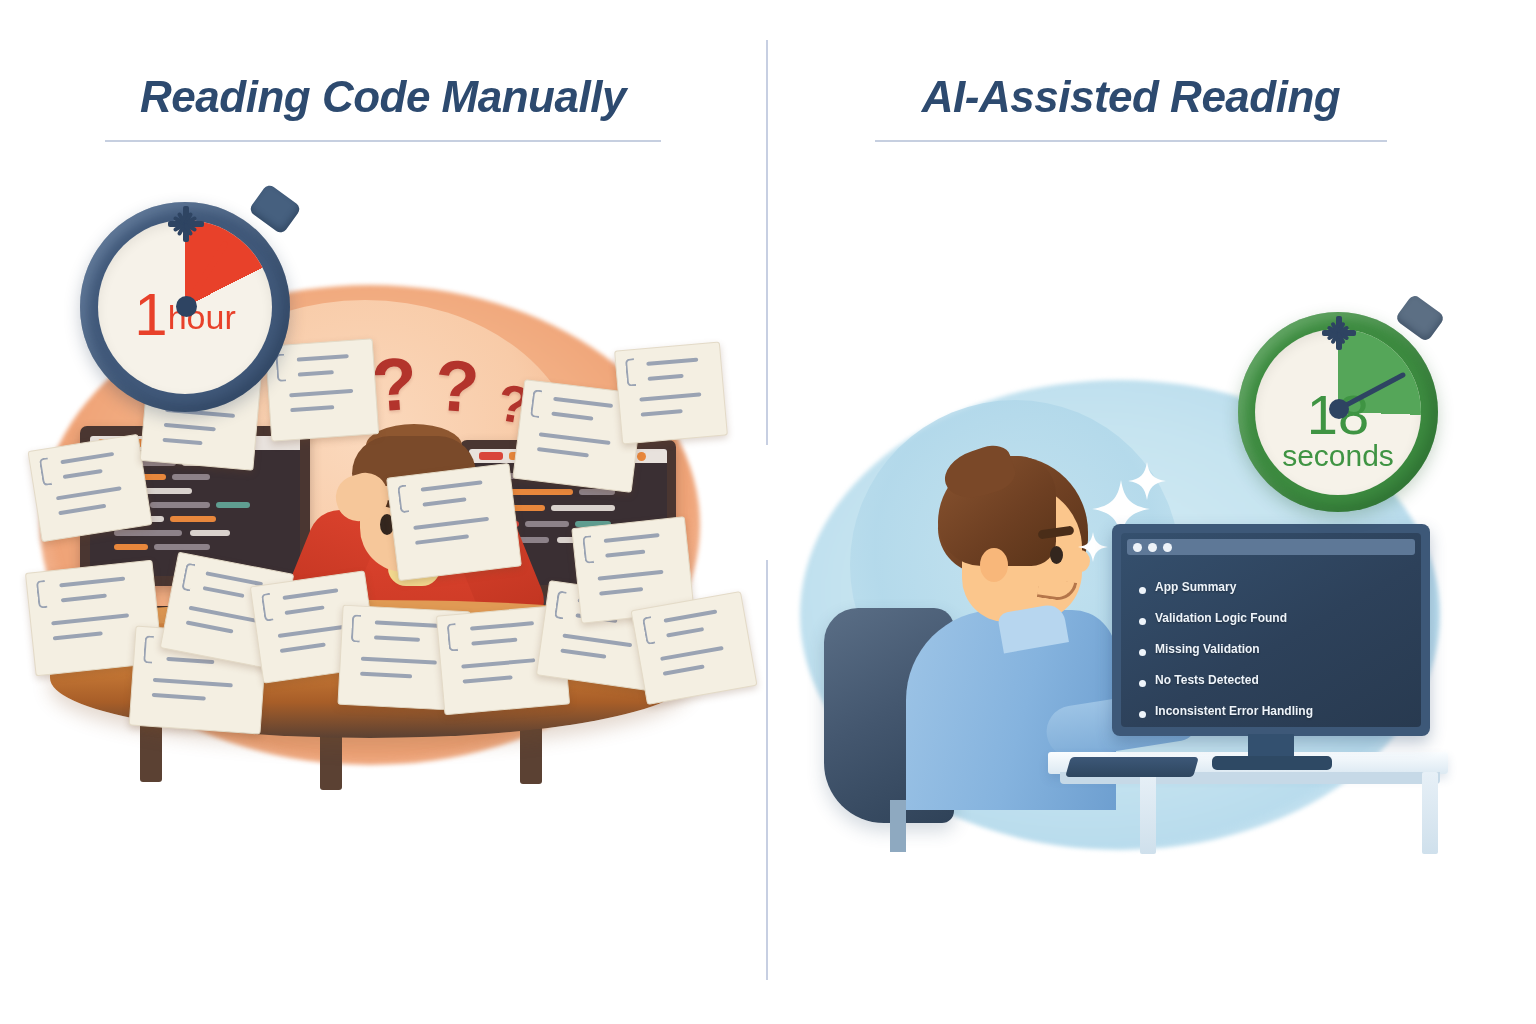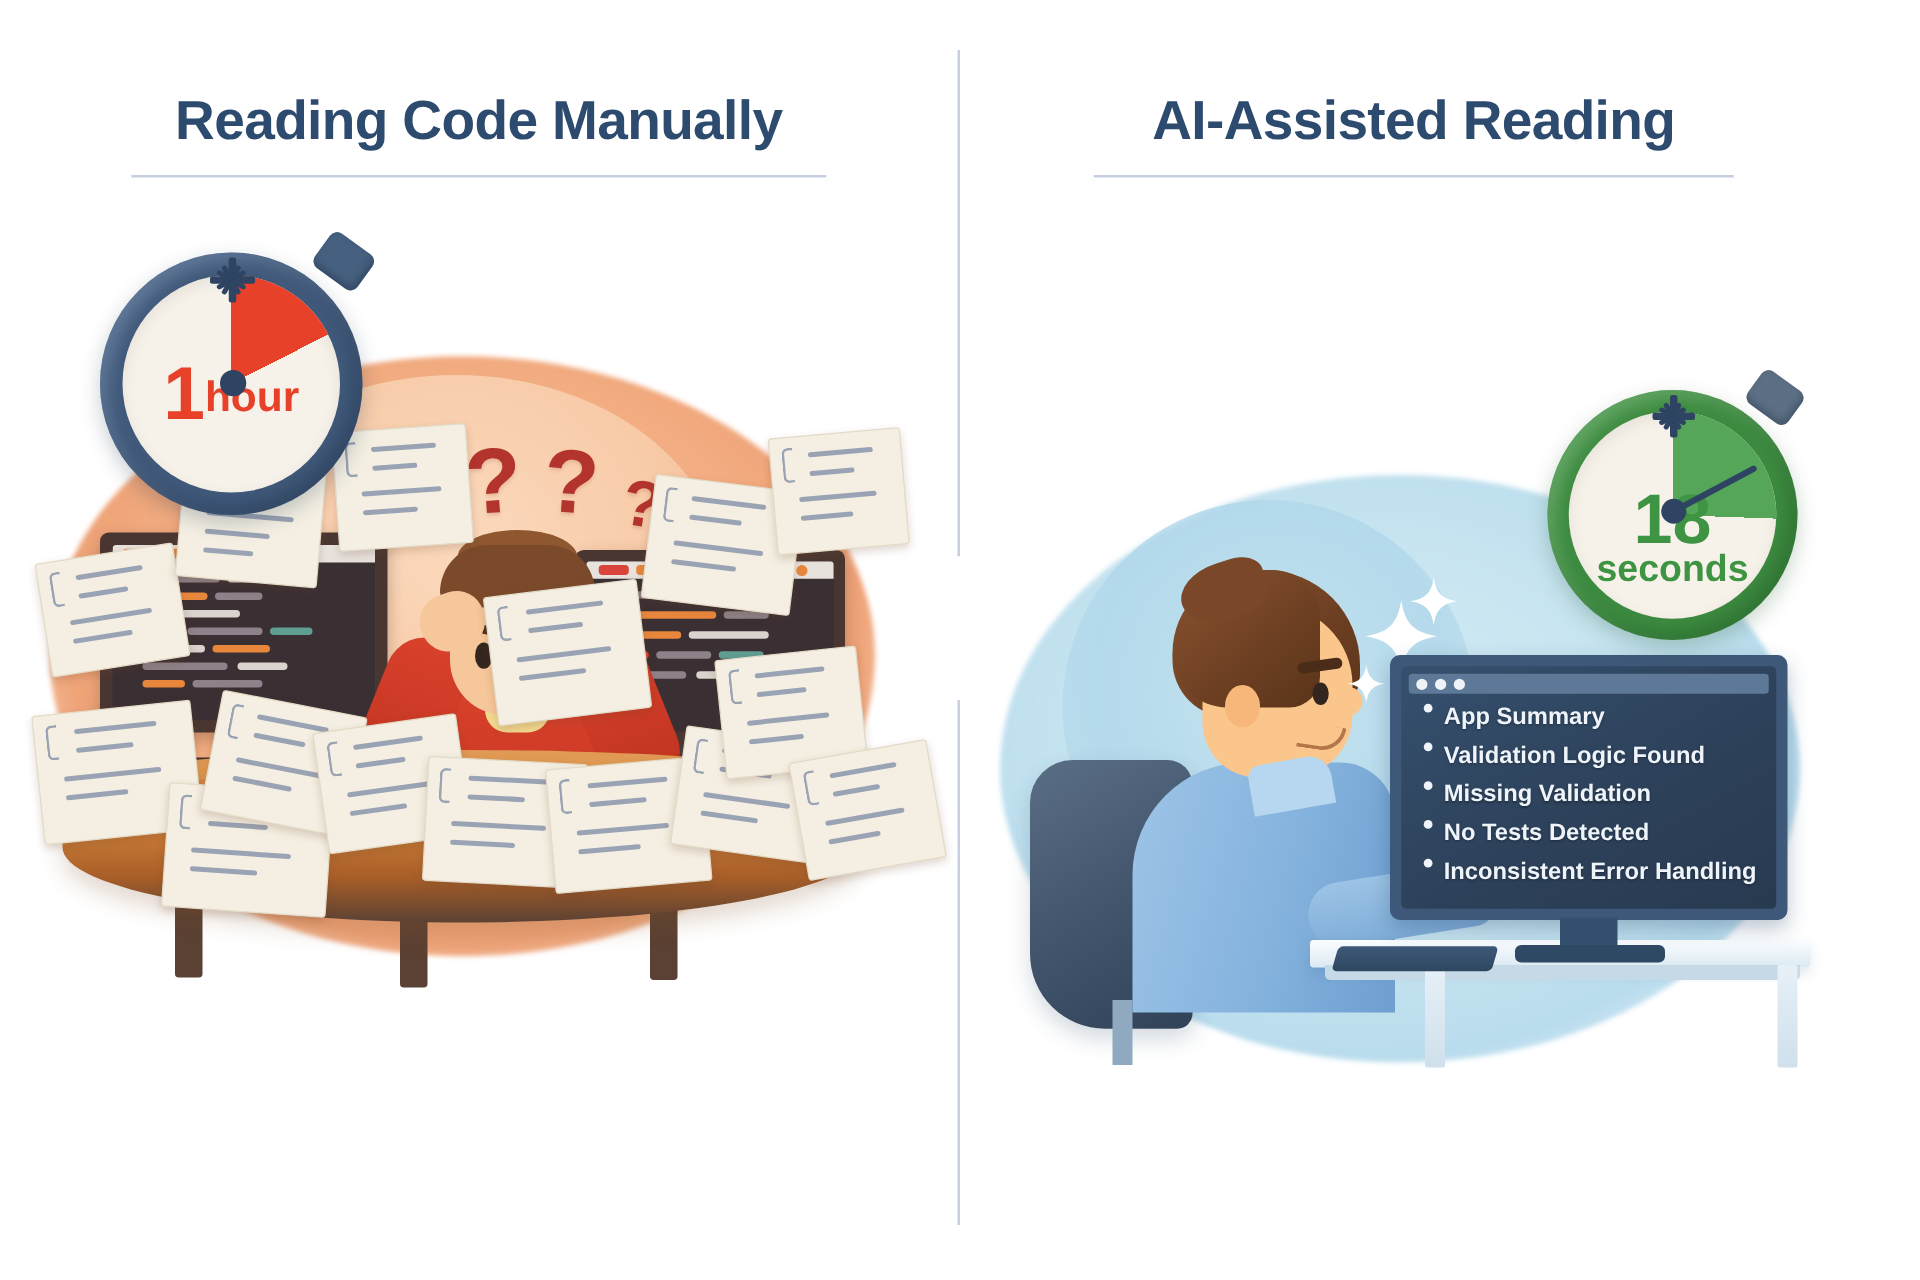--- a/index.html
+++ b/index.html
@@ -13,20 +13,21 @@
 
   
   .panel-title {
     position: absolute;
     text-align: center;
     font-weight: bold;
     font-size: 44px;
     letter-spacing: -0.5px;
     color: #2d4a6f;
     white-space: nowrap;
+    font-style: italic;
   }
   #title-left  { left: 105px; top: 72px; width: 556px; }
   #title-right { left: 875px; top: 72px; width: 512px; }
 
   .title-rule {
     position: absolute; height: 2px;
     background: #c6cfe0;
   }
   #rule-left  { left: 105px; top: 140px; width: 556px; }
   #rule-right { left: 875px; top: 140px; width: 512px; }
@@ -72,21 +73,21 @@
 
   
   .stopwatch { position: absolute; }
   .sw-body { position: absolute; border-radius: 50%; }
   .sw-face { position: absolute; border-radius: 50%; background: #f6f2e9;
              box-shadow: inset 0 4px 12px rgba(0,0,0,.07); }
   .sw-crown { position: absolute; border-radius: 7px; }
   .sw-tick { position: absolute; background: #2e4462; border-radius: 2px; transform-origin: 50% 0%; }
   .sw-hand { position: absolute; transform-origin: 0% 50%; border-radius: 3px; }
   .sw-pivot { position: absolute; border-radius: 50%; background: #2e4462; }
-  .sw-label { position: absolute; text-align: center; line-height: .9; font-weight: bold; }
+  .sw-label { position: absolute; text-align: center; line-height: .9; font-weight: normal; }
   .sw-wedge { position: absolute; border-radius: 50%; }
 
   
   #stopwatch-left { left: 72px; top: 190px; width: 250px; height: 225px; }
   #sw-l-body { left: 8px; top: 12px; width: 210px; height: 210px; background: #41597a;
                box-shadow: 0 6px 16px rgba(30,50,80,.25), inset -6px -6px 14px rgba(20,36,60,.35), inset 6px 6px 12px rgba(150,175,205,.4); }
   #sw-l-face { left: 26px; top: 30px; width: 174px; height: 174px; }
   #sw-l-crown { left: 182px; top: 2px; width: 42px; height: 34px; background: #46607f; transform: rotate(36deg);
                 box-shadow: inset -3px -3px 6px rgba(20,36,60,.35); }
   #sw-l-wedge {
@@ -300,22 +301,22 @@
   }
   .aim-titlebar {
     position: absolute; left: 6px; top: 6px; width: 288px; height: 16px;
     background: #5e7897; border-radius: 3px;
   }
   .aim-dot {
     position: absolute; top: 4px; width: 9px; height: 9px; border-radius: 50%; background: #eef3f8;
   }
   .aim-list { position: absolute; left: 14px; top: 30px; width: 280px; }
   .aim-item {
-    display: flex; align-items: flex-start; gap: 9px;
-    color: #eef4fa; font-size: 19px; font-weight: 600;
+    display: flex; align-items: flex-end; gap: 9px;
+    color: #eef4fa; font-size: 12px; font-weight: 600;
     height: 31px; white-space: nowrap;
     text-shadow: 0 1px 2px rgba(0,0,0,.35);
   }
   .aim-bullet {
     width: 7px; height: 7px; border-radius: 50%; background: #eef4fa; flex: none; margin-left: 4px;
   }
   .aim-stand {
     position: absolute; left: 136px; top: 210px; width: 46px; height: 26px; background: #33506f;
   }
   .aim-foot {

